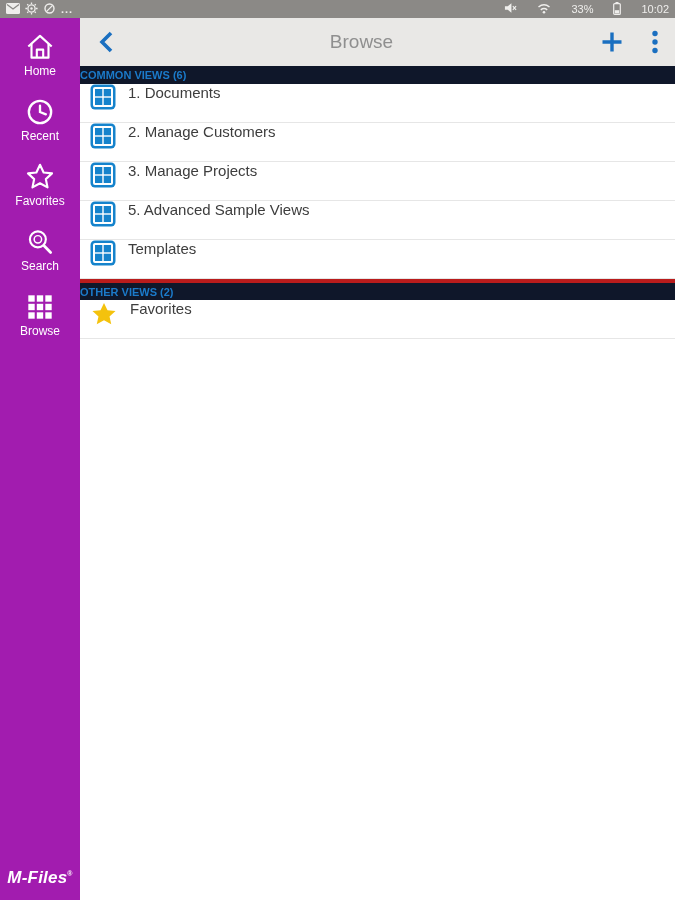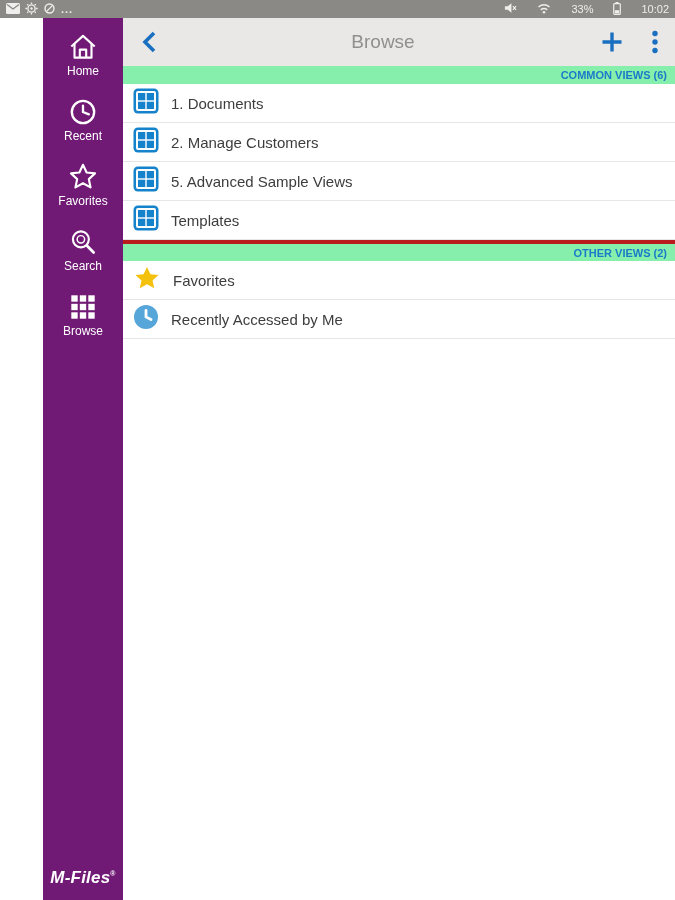--- a/index.html
+++ b/index.html
@@ -11,46 +11,46 @@
     display:flex; align-items:center; padding:0 6px; font-size:11px; }
   .sb-left { display:flex; align-items:center; gap:5px; }
   .sb-ellipsis { letter-spacing:1px; font-weight:bold; line-height:8px; }
   .sb-right { margin-left:auto; display:flex; align-items:center; gap:20px; }
   .sb-right span { font-size:11px; }
 
   
   .app { display:flex; height:882px; }
 
   
-  .sidebar { width:80px; background:#701a75; color:#fff;
+  .sidebar { width:80px; background:#a21caf; color:#fff;
     display:flex; flex-direction:column; align-items:center;
-    padding-top:12px; flex-shrink:0;margin-left:43px; }
+    padding-top:12px; flex-shrink:0; }
   .side-item { display:flex; flex-direction:column; align-items:center;
     margin-bottom:17px; width:100%; cursor:pointer; }
   .side-icon { width:34px; height:34px; position:relative; }
   .side-label { font-size:12px; line-height:14px; text-align:center; margin-top:0; }
   .logo { margin-top:auto; margin-bottom:12px; font-weight:bold;
     font-style:italic; font-size:17px; letter-spacing:0.2px; }
   .logo sup { font-size:7px; font-style:normal; }
 
   
   .content { flex:1; display:flex; flex-direction:column; background:#fff; }
   .nav { height:48px; background:#e9e8e6; display:flex; align-items:center;
     padding:0 16px 0 14px; }
   .back-btn { width:30px; height:30px; display:flex; align-items:center; cursor:pointer; }
   .title { flex:1; text-align:center; color:#8f8f8f; font-size:19px; }
   .nav-right { display:flex; align-items:center; gap:26px; }
   .icon-btn { cursor:pointer; display:flex; align-items:center; }
 
-  .section-strip { height:18px; background:#86efac; display:flex;
-    justify-content:flex-end; align-items:center; padding-right:8px; }
+  .section-strip { height:18px; background:#0f172a; display:flex;
+    align-items:center; padding-right:8px; }
   .strip-other { height:21px; border-top:4px solid #b91c1c; }
   .section-label { color:#1b7ac9; font-size:11px; font-weight:bold; }
 
-  .row { height:39px; display:flex; align-items:center; padding-left:10px;
+  .row { height:39px; display:flex; padding-left:10px;
     border-bottom:1px solid #e6e6e6; background:#fff; cursor:pointer; }
   .row-label { margin-left:12px; font-size:15px; color:#3d3d3d; }
   .rest { flex:1; background:#fff; }
 </style>
 </head>
 <body>
 
 <div class="status-bar">
   <div class="sb-left">
     <span>
@@ -219,20 +219,33 @@
             <rect x="3" y="3" width="20" height="20" rx="2" fill="#fff"></rect>
             <rect x="5" y="5" width="7.3" height="7.3" fill="#1583cc"></rect>
             <rect x="13.7" y="5" width="7.3" height="7.3" fill="#1583cc"></rect>
             <rect x="5" y="13.7" width="7.3" height="7.3" fill="#1583cc"></rect>
             <rect x="13.7" y="13.7" width="7.3" height="7.3" fill="#1583cc"></rect>
           </svg>
       </span>
       <span class="row-label">2. Manage Customers</span>
     </div>
 
+    <div class="row">
+      <span>
+        <svg width="26" height="26" viewBox="0 0 26 26">
+            <rect x="0.5" y="0.5" width="25" height="25" rx="4.5" fill="#1583cc"></rect>
+            <rect x="3" y="3" width="20" height="20" rx="2" fill="#fff"></rect>
+            <rect x="5" y="5" width="7.3" height="7.3" fill="#1583cc"></rect>
+            <rect x="13.7" y="5" width="7.3" height="7.3" fill="#1583cc"></rect>
+            <rect x="5" y="13.7" width="7.3" height="7.3" fill="#1583cc"></rect>
+            <rect x="13.7" y="13.7" width="7.3" height="7.3" fill="#1583cc"></rect>
+          </svg>
+      </span>
+      <span class="row-label">3. Manage Projects</span>
+    </div>
 
 
     <div class="row">
       <span>
         <svg width="26" height="26" viewBox="0 0 26 26">
             <rect x="0.5" y="0.5" width="25" height="25" rx="4.5" fill="#1583cc"></rect>
             <rect x="3" y="3" width="20" height="20" rx="2" fill="#fff"></rect>
             <rect x="5" y="5" width="7.3" height="7.3" fill="#1583cc"></rect>
             <rect x="13.7" y="5" width="7.3" height="7.3" fill="#1583cc"></rect>
             <rect x="5" y="13.7" width="7.3" height="7.3" fill="#1583cc"></rect>
@@ -262,25 +275,16 @@
 
     <div class="row">
       <span>
         <svg width="28" height="28" viewBox="0 0 32 32">
             <path d="M16 3.5 L20 11.8 29.2 12.7 22.3 18.8 24.3 27.8 16 23 7.7 27.8 9.7 18.8 2.8 12.7 12 11.8 Z" fill="#f4c20d"></path>
           </svg>
       </span>
       <span class="row-label">Favorites</span>
     </div>
 
-    <div class="row">
-      <span>
-        <svg width="26" height="26" viewBox="0 0 26 26">
-            <circle cx="13" cy="13" r="12" fill="#57a6da"></circle>
-            <path d="M13 6.5 V13 L18 15.5" stroke="#fff" stroke-width="2.8" fill="none" stroke-linecap="round"></path>
-          </svg>
-      </span>
-      <span class="row-label">Recently Accessed by Me</span>
-    </div>
 
     <div class="rest"></div>
   </div>
 </div>
 
 </body></html>

